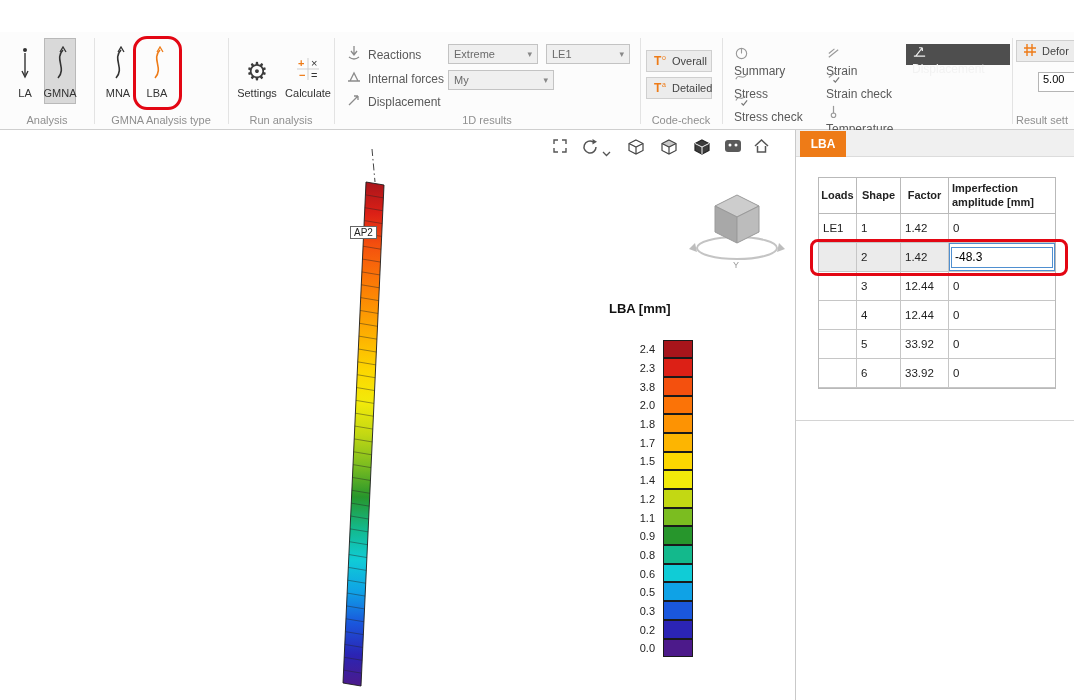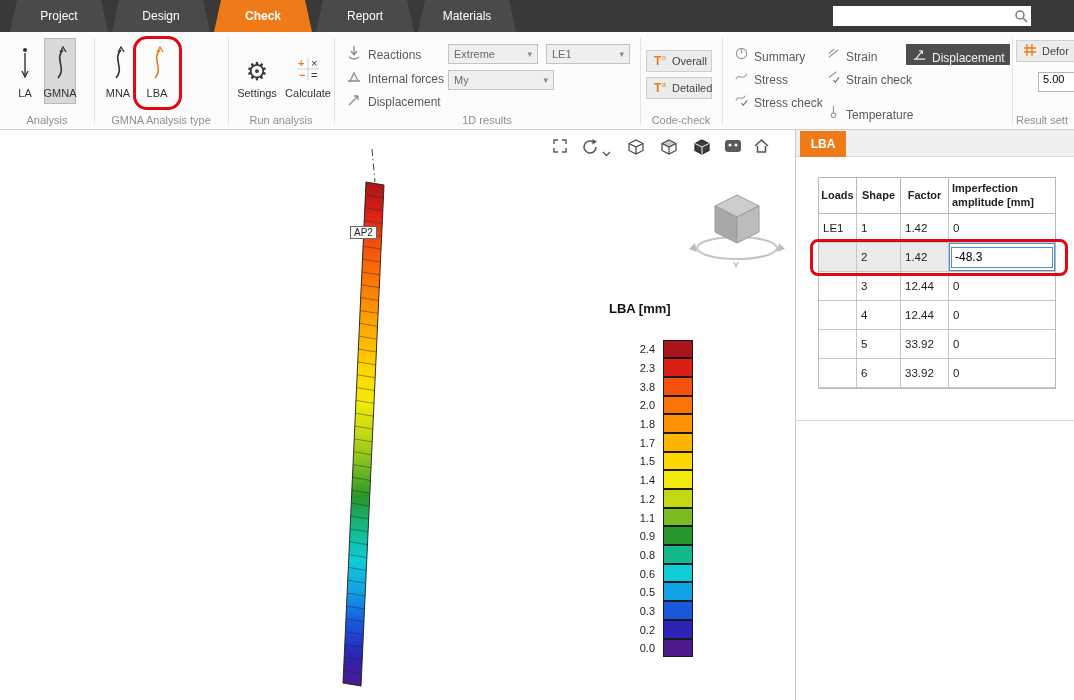--- a/index.html
+++ b/index.html
@@ -26,21 +26,21 @@
   .rbtn { position:absolute; display:flex; flex-direction:column; align-items:center;
           justify-content:flex-end; gap:3px; font-size:11px; color:#333; padding:4px 2px;
           border:1px solid transparent; cursor:default; }
   .rbtn.selected { background:#d9d9d9; border:1px solid #b9b9b9; }
   .small-item { position:absolute; display:flex; align-items:center; gap:6px; font-size:12px; color:#5a5a5a; }
   .dd { position:absolute; height:20px; background:#efefef; border:1px solid #c3c3c3; font-size:11px;
         color:#6a6a6a; display:flex; align-items:center; justify-content:space-between; padding:0 5px; }
   .dda { font-size:9px; color:#888; }
   .boxbtn { position:absolute; height:22px; background:#ececec; border:1px solid #cfcfcf; font-size:11px;
             color:#444; display:flex; align-items:center; gap:5px; padding:0 6px; }
-  .ccr { position:absolute; display:flex; align-items:flex-end; gap:5px; font-size:12px; color:#5a5a5a; }
+  .ccr { position:absolute; display:flex; align-items:flex-start; font-size:12px; color:#5a5a5a;flex-direction:column; }
   .ccr.selected { background:#4e4e4e; color:#f2f2f2; padding:0 6px; height:21px; }
   .gear { font-size:25px; line-height:1; color:#3c3c3c; }
   .scaleinput { position:absolute; height:20px; background:#fff; border:1px solid #b5b5b5;
                 font-size:11px; padding:0 4px; }
 
   
   .annot { position:absolute; border:3px solid #e30613; border-radius:14px; pointer-events:none; z-index:30; }
 
   
   .vtool { position:absolute; top:138px; cursor:default; }
@@ -77,36 +77,20 @@
   .c-amp    { width:106px; }
   .editing .c-amp { box-shadow: inset 0 0 0 1px #4f8fd0; padding:2px; }
   .amp-input { width:100%; height:21px; border:1px solid #4f8fd0; font-size:12px; padding:0 3px;
                font-family:"Liberation Sans", sans-serif; outline:none; }
 </style>
 </head>
 <body>
 
 <div class="screen">
 
-  <div class="tabbar">
-    <div class="wtab" style="left:10px">Project</div>
-    <div class="wtab" style="left:112px">Design</div>
-    <div class="wtab active" style="left:214px">Check</div>
-    <div class="wtab" style="left:316px">Report</div>
-    <div class="wtab" style="left:418px">Materials</div>
-    <div class="search">
-      <input type="text" value="" style="">
-      <span class="mag">
-        <svg width="14" height="14" viewBox="0 0 14 14">
-            <circle cx="6" cy="6" r="4" fill="none" stroke="#777" stroke-width="1.4"></circle>
-            <line x1="9" y1="9" x2="13" y2="13" stroke="#777" stroke-width="1.6"></line>
-          </svg>
-      </span>
-    </div>
-  </div>
 
   <div class="ribbon">
     <div class="vsep" style="left:94px"></div>
     <div class="vsep" style="left:228px"></div>
     <div class="vsep" style="left:334px"></div>
     <div class="vsep" style="left:640px"></div>
     <div class="vsep" style="left:722px"></div>
     <div class="vsep" style="left:1012px"></div>
 
     <div class="gcap" style="left:0;width:94px">Analysis</div>

